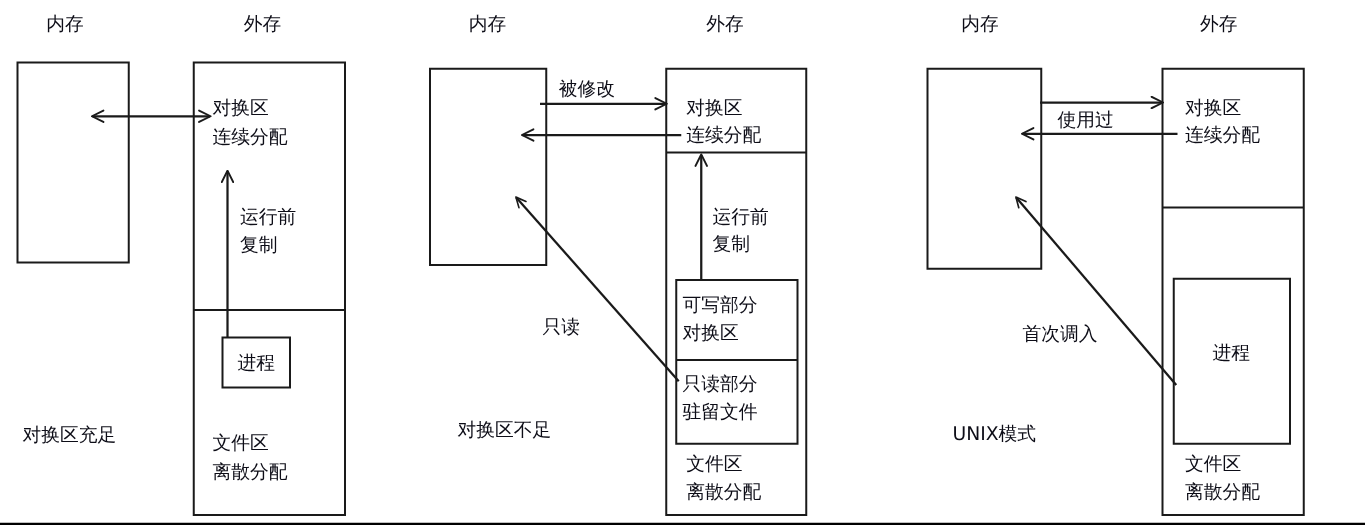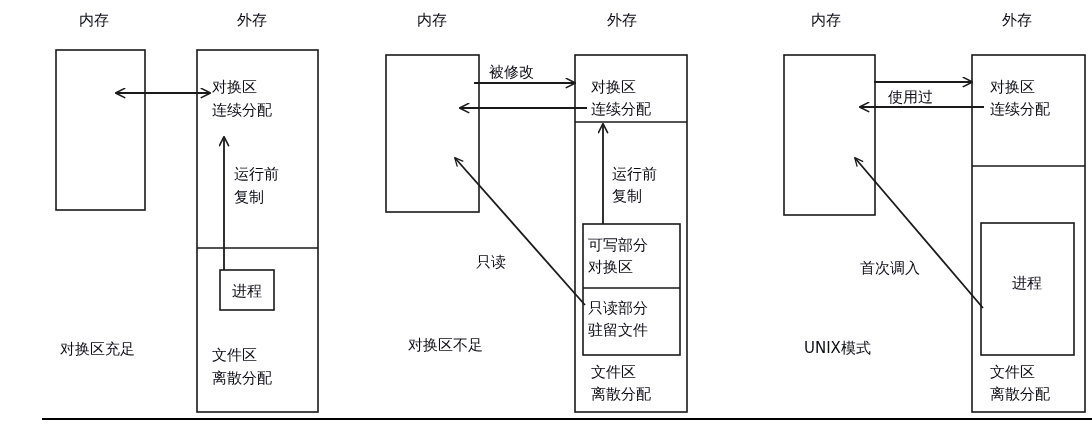--- a/index.html
+++ b/index.html
@@ -10,21 +10,20 @@
   body {
     width: 1092px;
     height: 424px;
     font-family: "DejaVu Sans", "Liberation Sans", sans-serif;
     overflow: hidden;
   }
   #diagram-root {
     position: relative;
     width: 944px;
     height: 424px;
-    padding-left: 42px;
   }
   svg.diagram-svg {
     display: block;
     width: 1092px;
     height: 424px;
   }
   .dgm-box {
     fill: #ffffff;
     stroke: #1a1a1a;
     stroke-width: 1.6;

